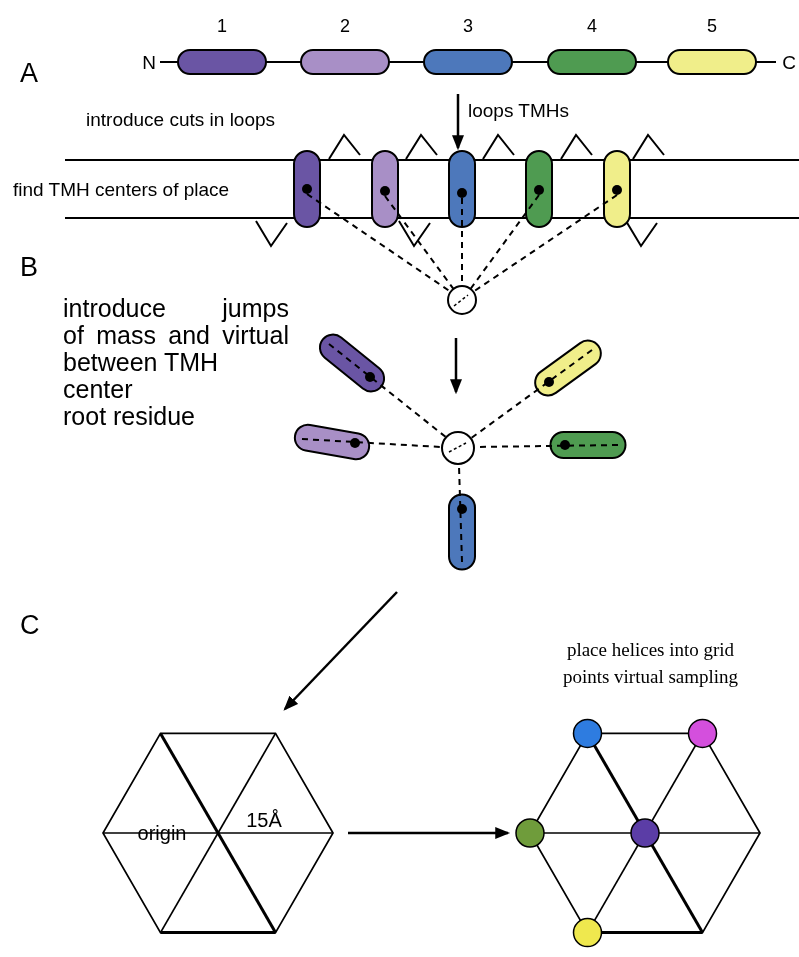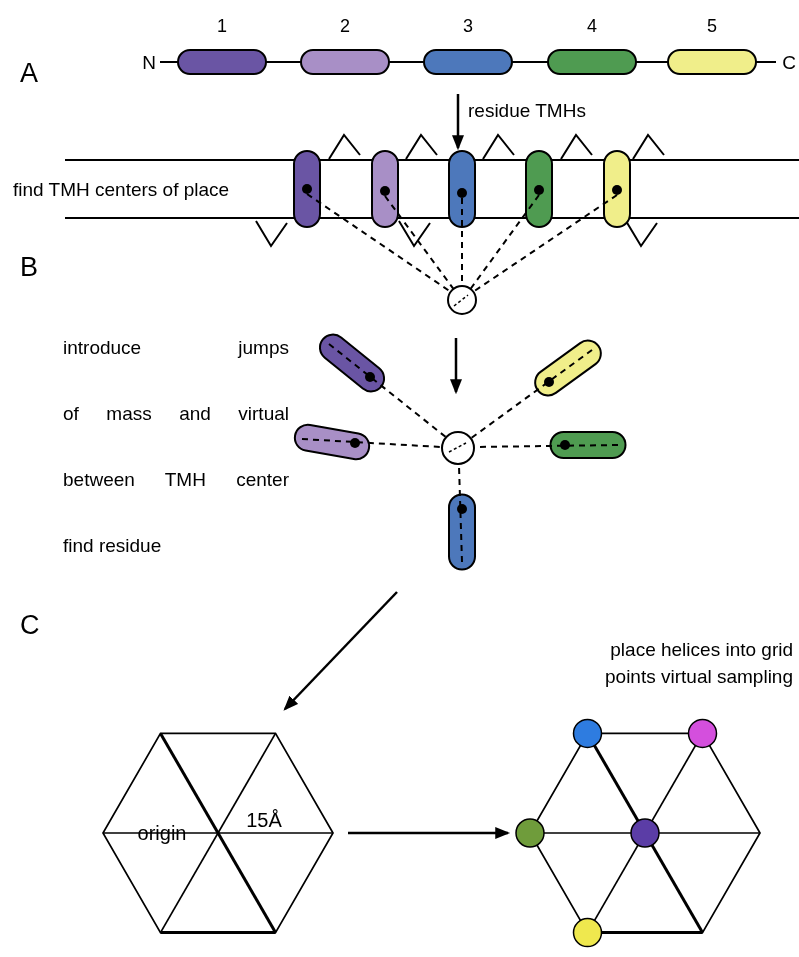--- a/index.html
+++ b/index.html
@@ -17,23 +17,23 @@
   .dash{stroke:#000;stroke-width:2;stroke-dasharray:6 5;fill:none;}
   .microdash{stroke:#000;stroke-width:1.5;stroke-dasharray:3 2.5;}
   .cut{stroke:#000;stroke-width:2;fill:none;}
   .hexline{stroke:#000;stroke-width:1.7;fill:none;}
   .hexthick{stroke:#000;stroke-width:3;fill:none;}
   .rootc{fill:#fff;stroke:#000;stroke-width:2;}
   .gdot{stroke:#000;stroke-width:1.5;}
   .lbl{position:absolute;font-size:19px;color:#000;white-space:nowrap;}
   .panel{font-size:27px;}
   .jblock{position:absolute;left:63px;top:295px;width:226px;}
-  .jline{font-size:19px;line-height:27px;text-align-last:justify;white-space:normal;margin-top:39px;}
+  .jline{font-size:25px;line-height:27px;text-align-last:justify;white-space:normal;}
   .jline.last{text-align-last:left;}
-  .cblock{position:absolute;left:508px;top:636px;width:285px;text-align:right;}
+  .cblock{position:absolute;left:508px;top:636px;width:285px;text-align:center;font-family:Liberation Serif, serif;}
   .cline{font-size:19px;line-height:27px;}
 </style>
 </head>
 <body>
 
 <div class="canvas">
 
   <svg width="799" height="957" viewBox="0 0 799 957">
     <defs>
       <marker id="ah" viewBox="0 0 10 8" refX="8.5" refY="4" markerWidth="15" markerHeight="12" markerUnits="userSpaceOnUse" orient="auto">
@@ -136,29 +136,30 @@
     <line class="hexthick" x1="587.5" y1="932.6" x2="702.5" y2="932.6"></line>
 
     <circle class="gdot" cx="587.5" cy="733.4" r="14" fill="#2e7ce0"></circle>
     <circle class="gdot" cx="702.5" cy="733.4" r="14" fill="#d44fdd"></circle>
     <circle class="gdot" cx="530" cy="833" r="14" fill="#6f9c3b"></circle>
     <circle class="gdot" cx="645" cy="833" r="14" fill="#5b3da6"></circle>
     <circle class="gdot" cx="587.5" cy="932.6" r="14" fill="#efe84e"></circle>
   </svg>
 
   <div class="lbl panel" style="left:20px;top:58px;">A</div>
-  <div class="lbl" style="left:468px;top:100px;">residue TMHs</div>
+  <div class="lbl" style="left:468px;top:100px;">loops TMHs</div>
+  <div class="lbl" style="left:86px;top:109px;">introduce cuts in loops</div>
   <div class="lbl" style="left:13px;top:179px;">find TMH centers of place</div>
 
   <div class="lbl panel" style="left:20px;top:252px;">B</div>
   <div class="jblock">
     <div class="jline">introduce jumps</div>
     <div class="jline">of mass and virtual</div>
     <div class="jline">between TMH center</div>
-    <div class="jline last">find residue</div>
+    <div class="jline last">root residue</div>
   </div>
 
   <div class="lbl panel" style="left:20px;top:610px;">C</div>
   <div class="cblock">
     <div class="cline">place helices into grid</div>
     <div class="cline">points virtual sampling</div>
   </div>
 
 </div>
 

